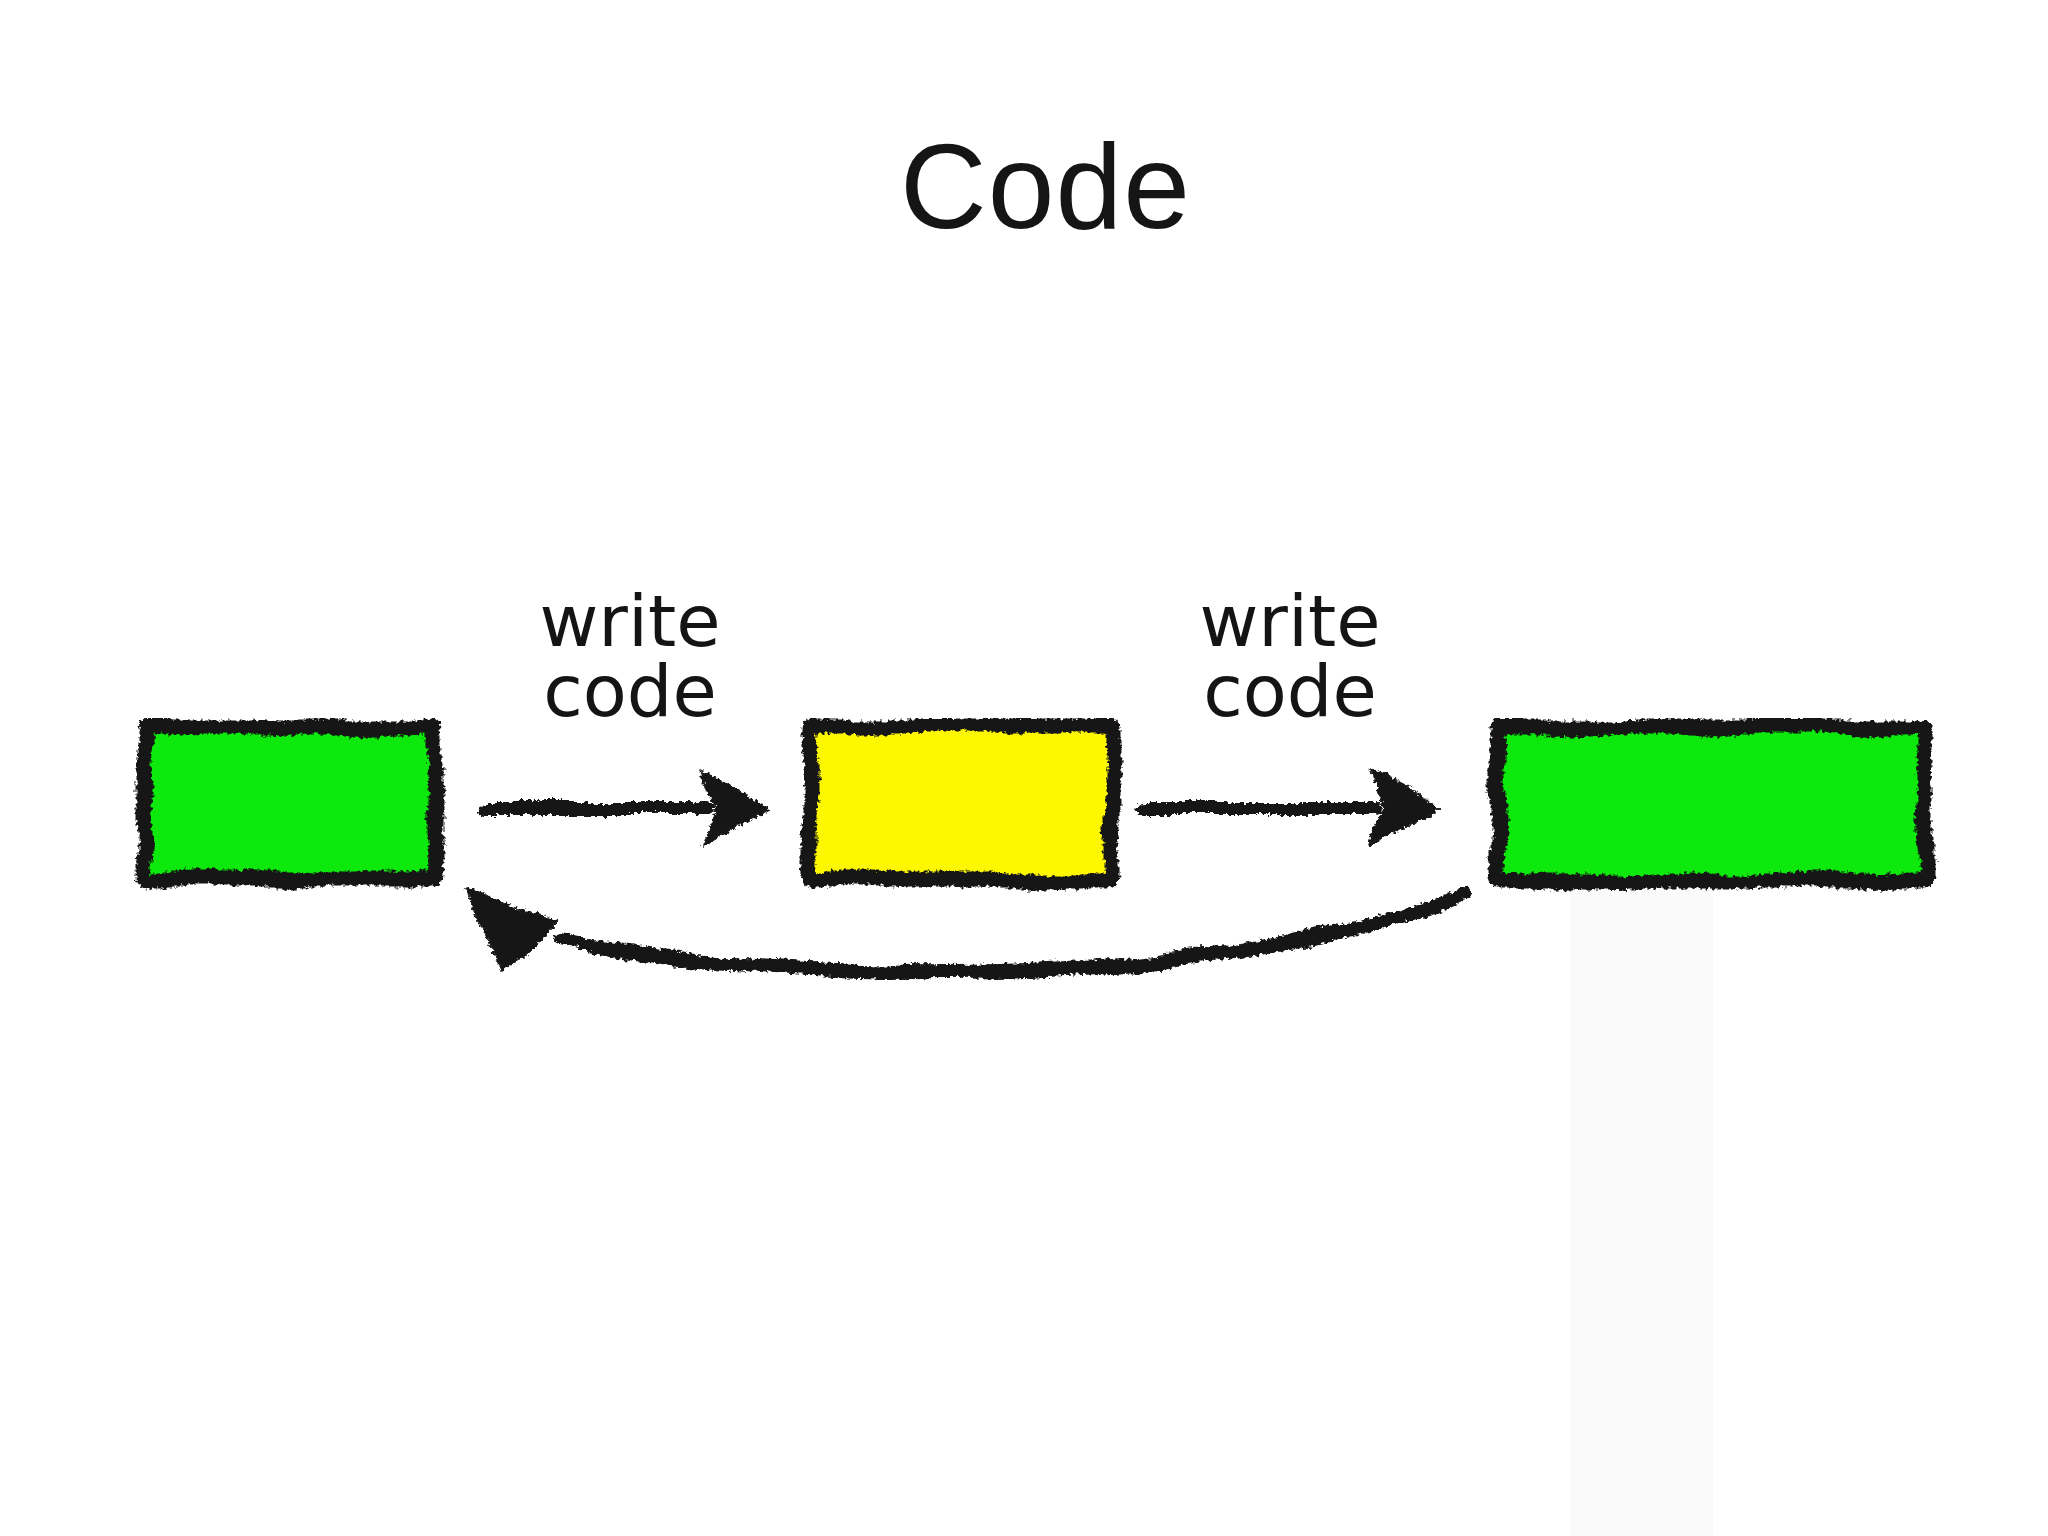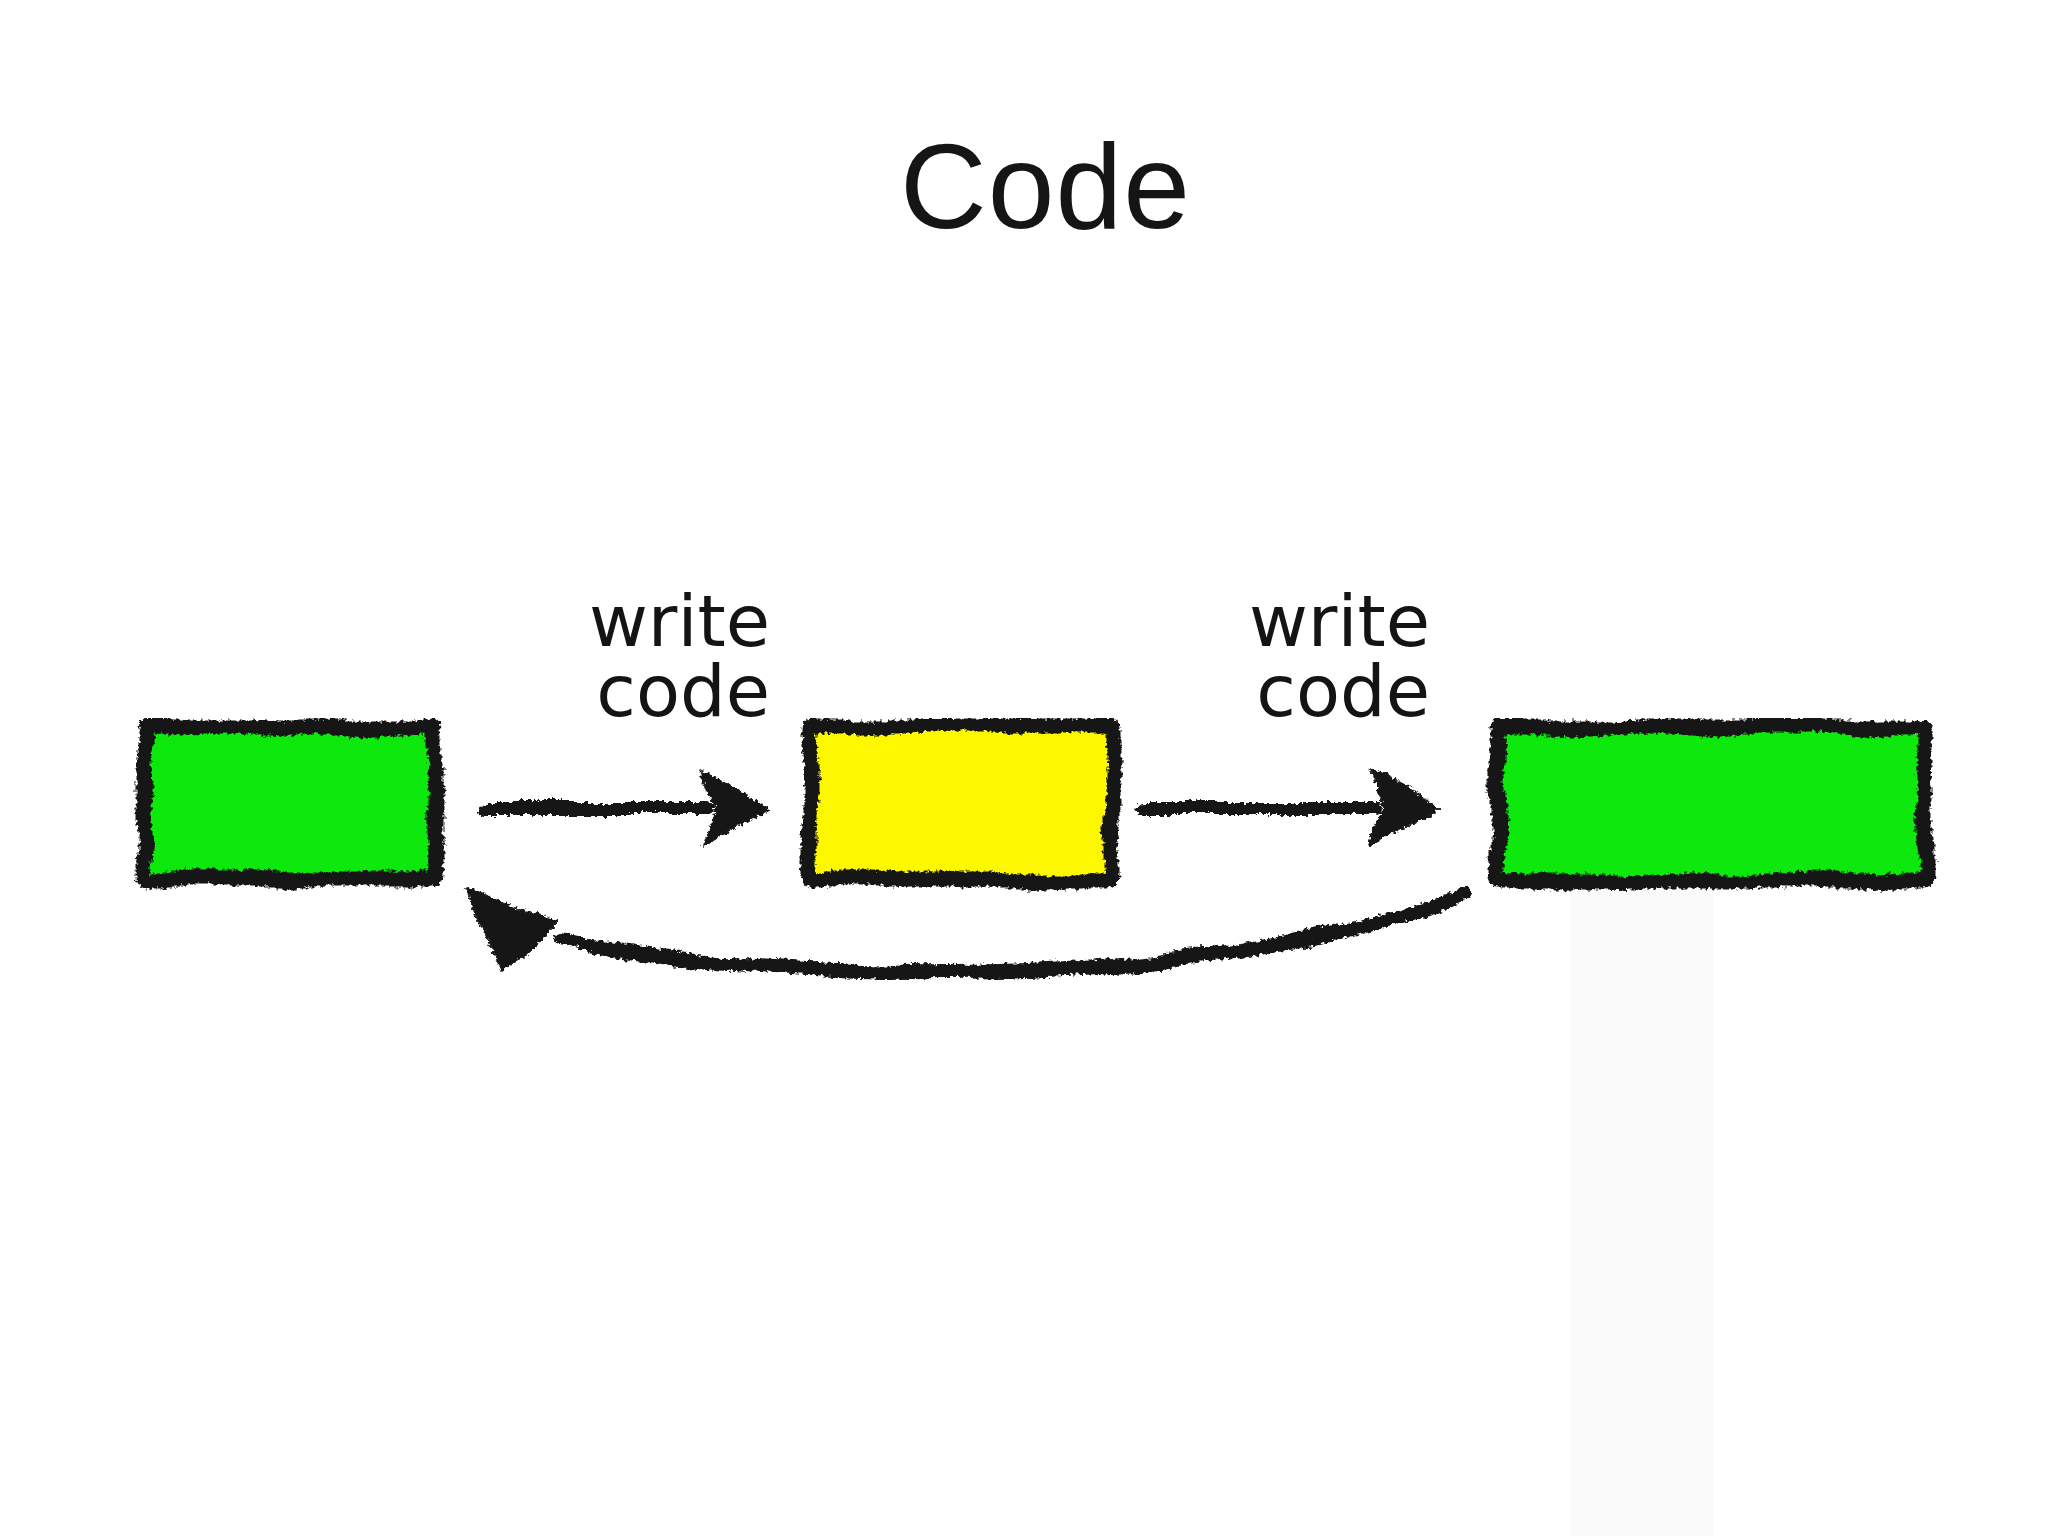--- a/index.html
+++ b/index.html
@@ -46,21 +46,21 @@
     position: absolute;
     left: 0; top: 0;
     width: 2048px; height: 1536px;
   }
 
   
   .arrow-label {
     position: absolute;
     top: 586px;
     width: 280px;
-    text-align: right;
+    text-align: center;
     font-family: "DejaVu Sans", sans-serif;
     font-size: 72px;
     line-height: 70px;
     color: #141414;
   }
   .arrow-label span { display: block; }
   .label-write-test { left: 490px; }
   .label-write-code { left: 1150px; }
 </style>
 </head>

